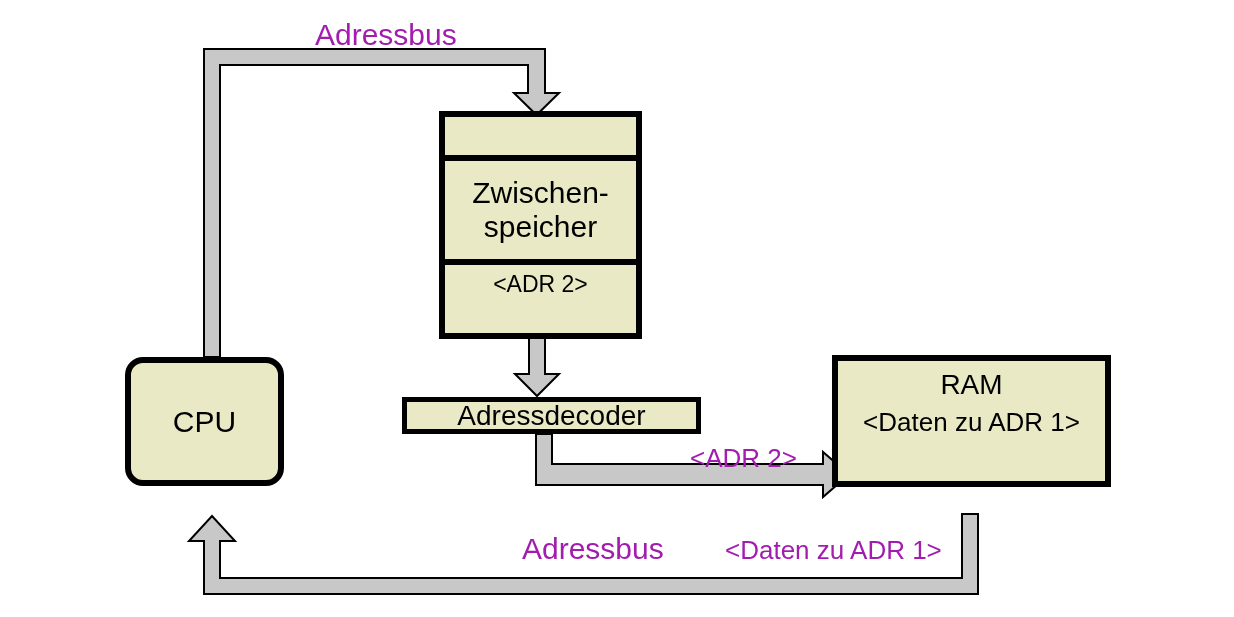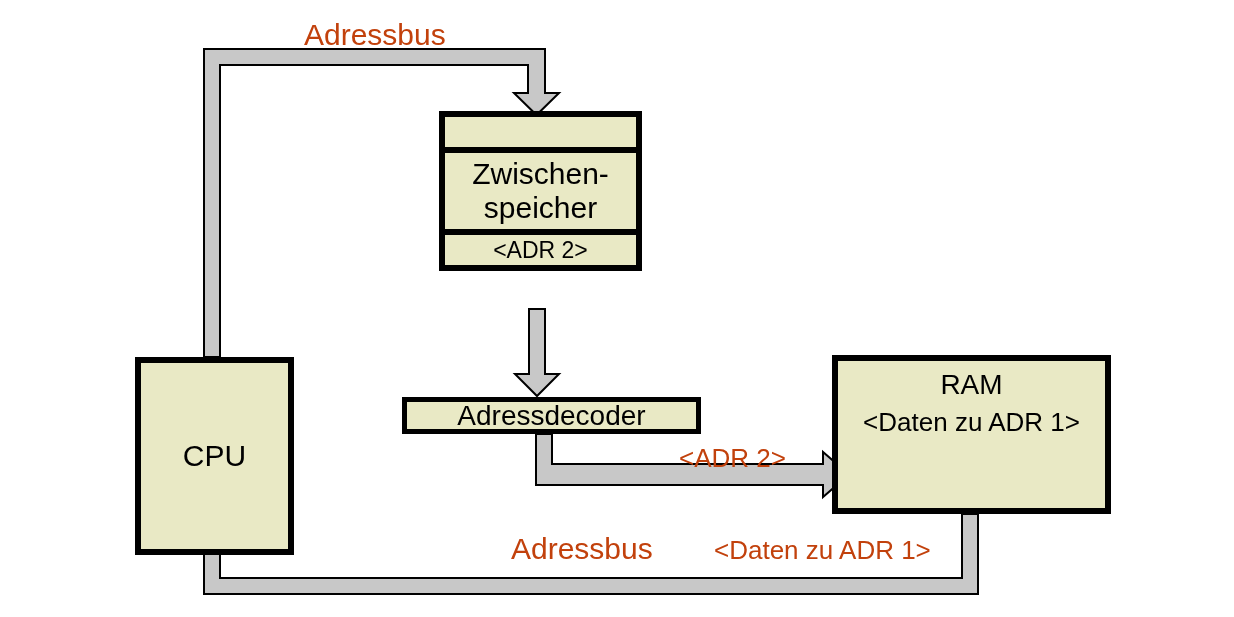--- a/index.html
+++ b/index.html
@@ -31,31 +31,32 @@
     border: 6px solid #000000;
     box-sizing: border-box;
     display: flex;
     flex-direction: column;
     align-items: center;
     justify-content: center;
     text-align: center;
     color: #000000;
   }
   .box-cpu {
-    left: 135px;
+    left: 125px;
     top: 357px;
     width: 159px;
-    height: 198px;
-    font-size: 30px;
+    height: 129px;
+    font-size: 30px;
+    border-radius: 18px;
   }
   .box-zwi {
     left: 439px;
     top: 111px;
     width: 203px;
-    height: 160px;
+    height: 228px;
     border-width: 6px;
     padding: 0;
     justify-content: flex-start;
   }
   .zwi-seg {
     width: 100%;
     box-sizing: border-box;
     display: flex;
     align-items: center;
     justify-content: center;
@@ -81,38 +82,39 @@
     top: 397px;
     width: 299px;
     height: 37px;
     font-size: 28px;
     border-width: 5px;
   }
   .box-ram {
     left: 832px;
     top: 355px;
     width: 279px;
-    height: 159px;
+    height: 132px;
     font-size: 27px;
     justify-content: flex-start;
     padding-top: 8px;
   }
   .ram-title {
     font-size: 28px;
     margin-bottom: 6px;
   }
   .ram-line {
     font-size: 26px;
     line-height: 1.22;
   }
   
   .lbl {
     position: absolute;
-    color: #c2410c;
+    color: #a21caf;
     white-space: nowrap;
+    margin-left: 11px;
   }
   .lbl-adressbus {
     left: 304px;
     top: 18px;
     font-size: 30px;
   }
   .lbl-datenbus {
     left: 511px;
     top: 532px;
     font-size: 30px;

